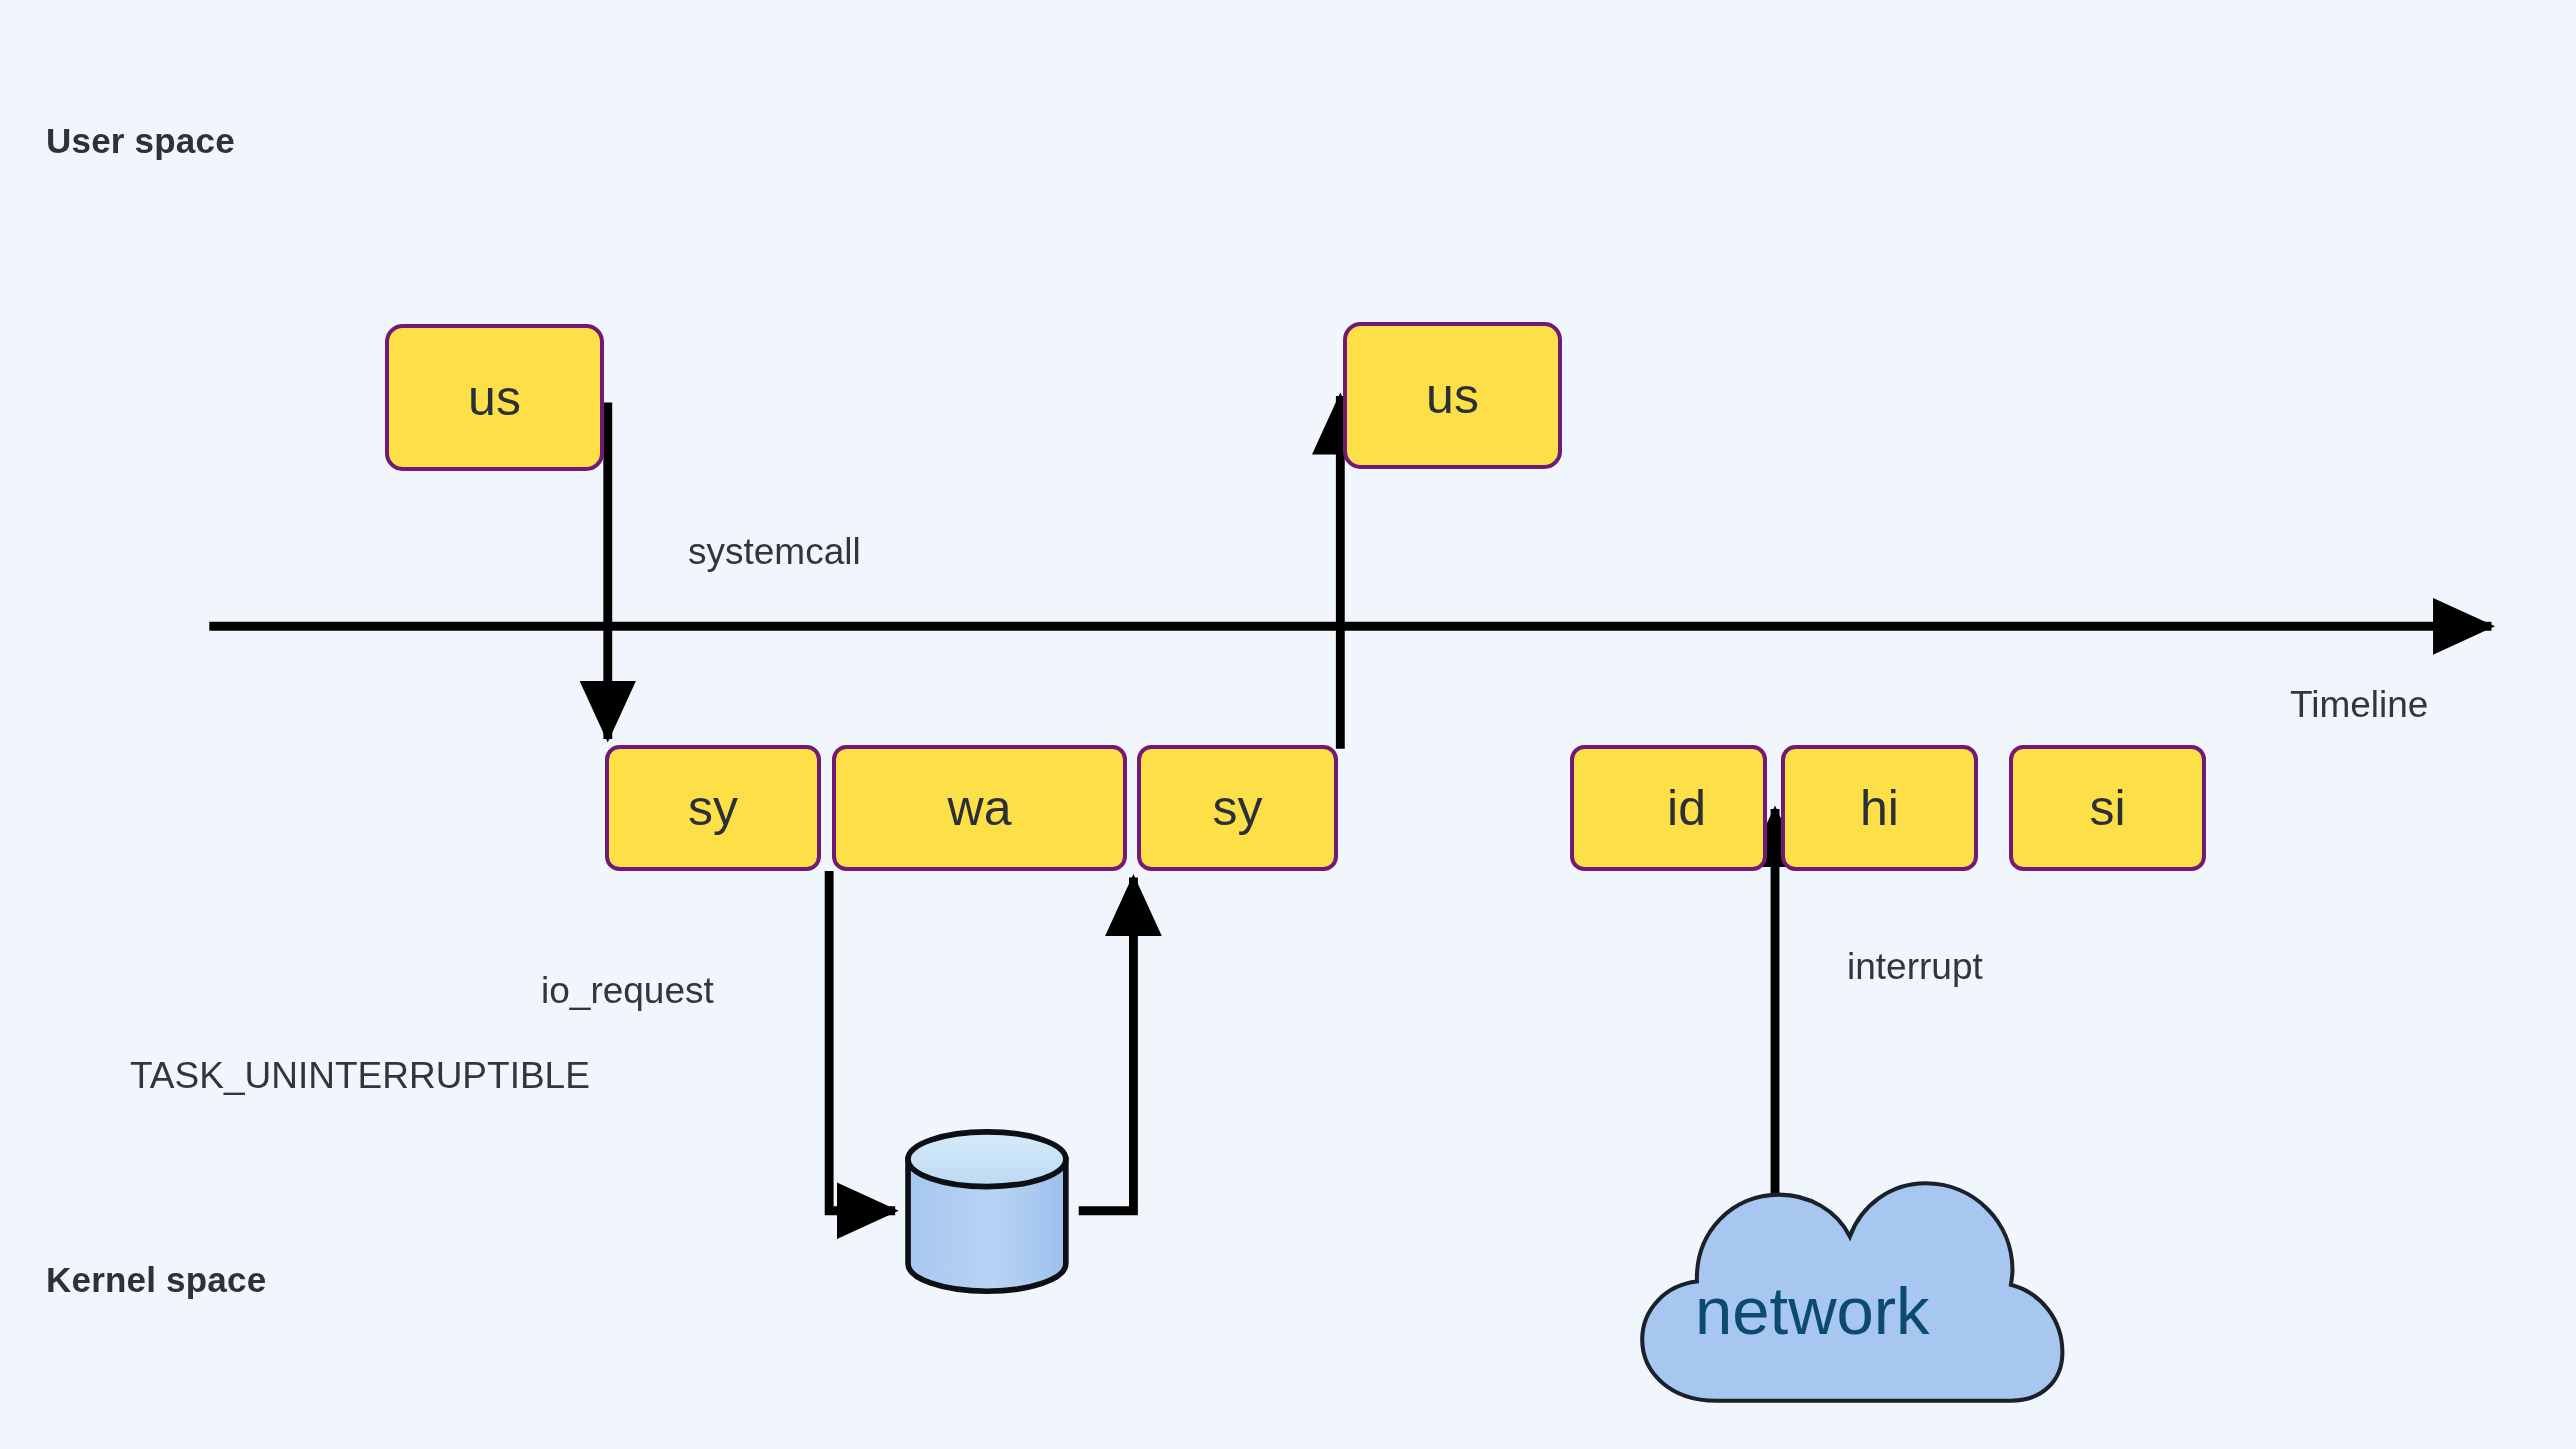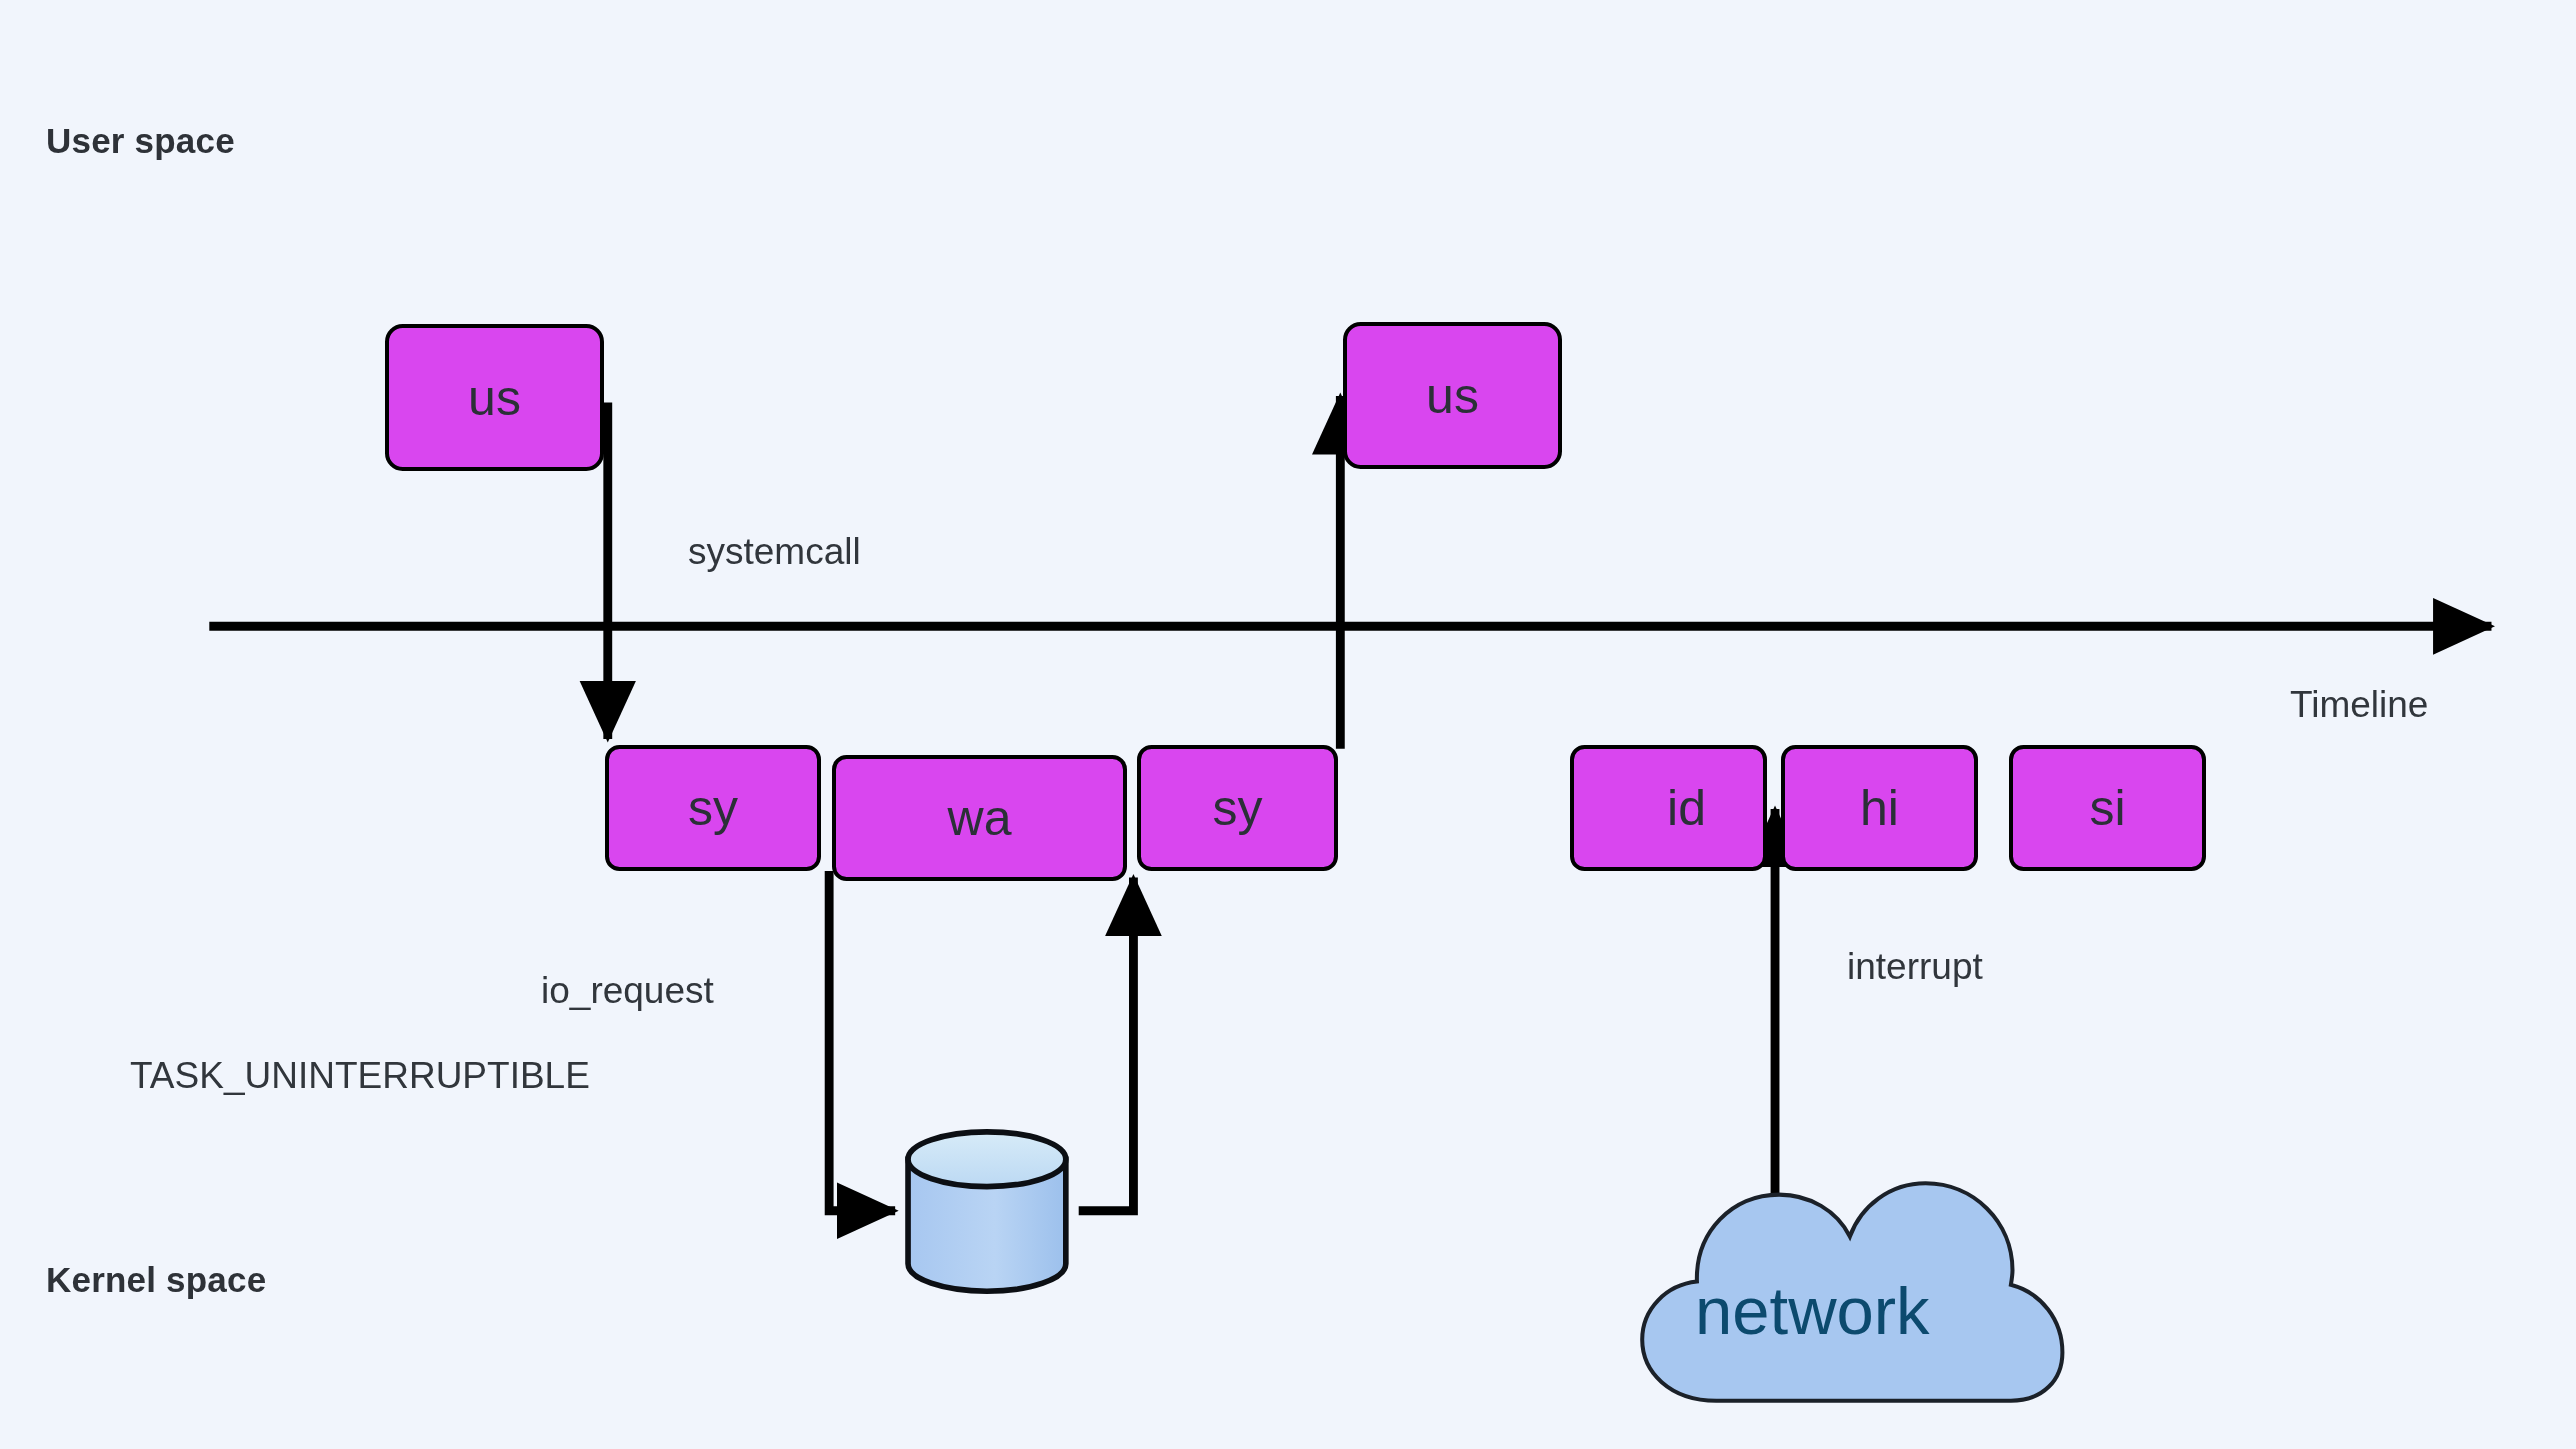--- a/index.html
+++ b/index.html
@@ -35,22 +35,22 @@
     position: absolute;
     font-family: "Liberation Sans", sans-serif;
     font-weight: normal;
     font-size: 37px;
     color: #31363c;
     white-space: nowrap;
   }
   .node-box {
     position: absolute;
     box-sizing: border-box;
-    background: #d946ef;
-    border: 4px solid #000000;
+    background: #fde047;
+    border: 4px solid #701a75;
     border-radius: 14.5px;
     display: flex;
     align-items: center;
     justify-content: center;
     font-family: "Liberation Sans", sans-serif;
     font-size: 50px;
     color: #2b3037;
   }
   .node-box.user-box { border-radius: 17.7px; }
   .cloud-label {
@@ -129,21 +129,21 @@
 
   <div class="zone-label" style="left:46px; top:121px;">User space</div>
   <div class="zone-label" style="left:46px; top:1260px;">Kernel space</div>
 
   <div class="edge-label" style="left:2290px; top:684px;">Timeline</div>
 
   <div class="node-box user-box" style="left:385px; top:324px; width:219px; height:147px;">us</div>
   <div class="node-box user-box" style="left:1343px; top:322px; width:219px; height:147px;">us</div>
 
   <div class="node-box" style="left:605px; top:745px; width:216px; height:126px;">sy</div>
-  <div class="node-box" style="left:832px; top:745px; width:295px; height:126px;margin-top:10px;">wa</div>
+  <div class="node-box" style="left:832px; top:745px; width:295px; height:126px;">wa</div>
   <div class="node-box" style="left:1137px; top:745px; width:201px; height:126px;">sy</div>
   <div class="node-box" style="left:1570px; top:745px; width:197px; height:126px;padding-left:36px;">id</div>
   <div class="node-box" style="left:1781px; top:745px; width:197px; height:126px;">hi</div>
   <div class="node-box" style="left:1992px; top:745px; width:197px; height:126px;margin-left:17px;">si</div>
 
   <div class="edge-label" style="left:688px; top:531px;">systemcall</div>
   <div class="edge-label" style="left:541px; top:970px;">io_request</div>
   <div class="edge-label" style="left:130px; top:1055px;">TASK_UNINTERRUPTIBLE</div>
   <div class="edge-label" style="left:1847px; top:946px;">interrupt</div>
 

